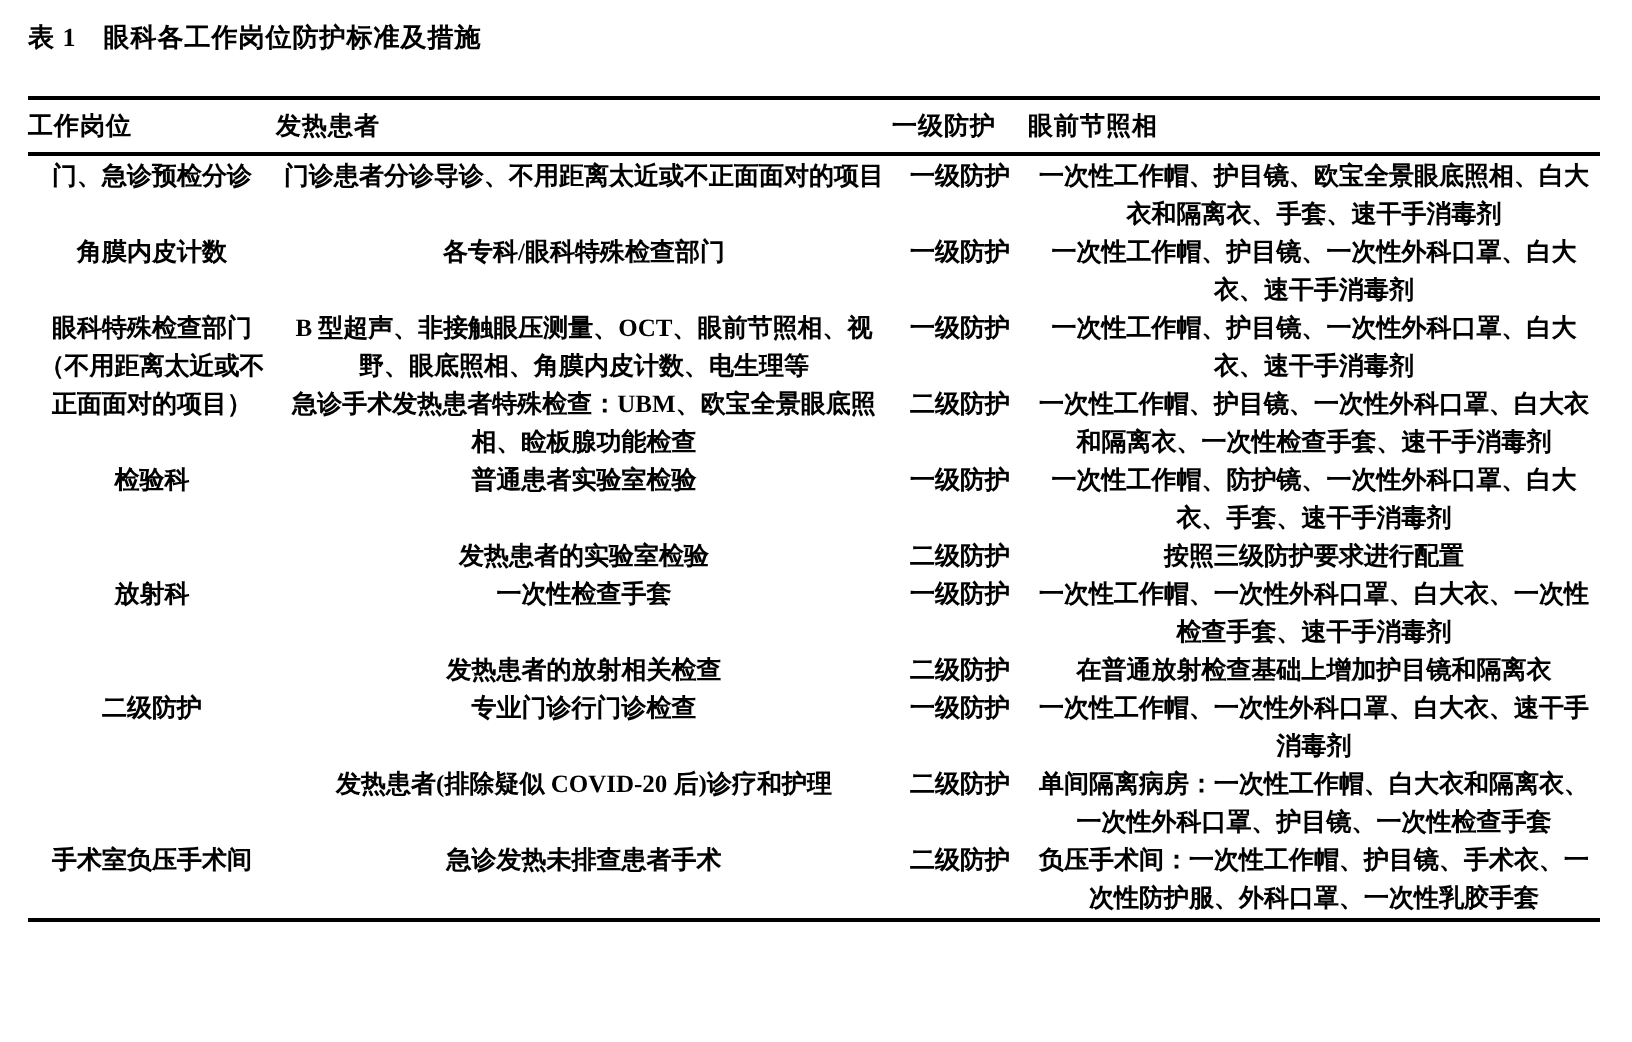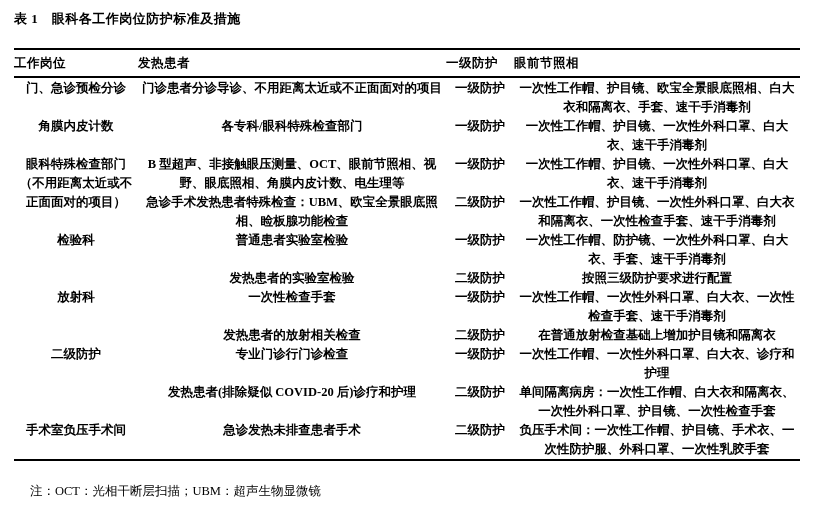--- a/index.html
+++ b/index.html
@@ -135,31 +135,30 @@
       </tr>
       <tr>
         <td class="cell-content">发热患者的放射相关检查</td>
         <td class="cell-standard">二级防护</td>
         <td class="cell-config">在普通放射检查基础上增加护目镜和隔离衣</td>
       </tr>
       <tr>
         <td class="cell-position" rowspan="2">二级防护</td>
         <td class="cell-content">专业门诊行门诊检查</td>
         <td class="cell-standard">一级防护</td>
-        <td class="cell-config">一次性工作帽、一次性外科口罩、白大衣、诊疗和护理</td>
+        <td class="cell-config">一次性工作帽、一次性外科口罩、白大衣、速干手消毒剂</td>
       </tr>
       <tr>
         <td class="cell-content">发热患者(排除疑似 COVID-20 后)诊疗和护理</td>
         <td class="cell-standard">二级防护</td>
         <td class="cell-config">单间隔离病房：一次性工作帽、白大衣和隔离衣、一次性外科口罩、护目镜、一次性检查手套</td>
       </tr>
       <tr>
         <td class="cell-position">手术室负压手术间</td>
         <td class="cell-content">急诊发热未排查患者手术</td>
         <td class="cell-standard">二级防护</td>
         <td class="cell-config">负压手术间：一次性工作帽、护目镜、手术衣、一次性防护服、外科口罩、一次性乳胶手套</td>
       </tr>
     </tbody>
   </table>
 
-  <div class="table-note">注：OCT：光相干断层扫描；UBM：超声生物显微镜</div>
 
 </div>
 
 </body></html>

